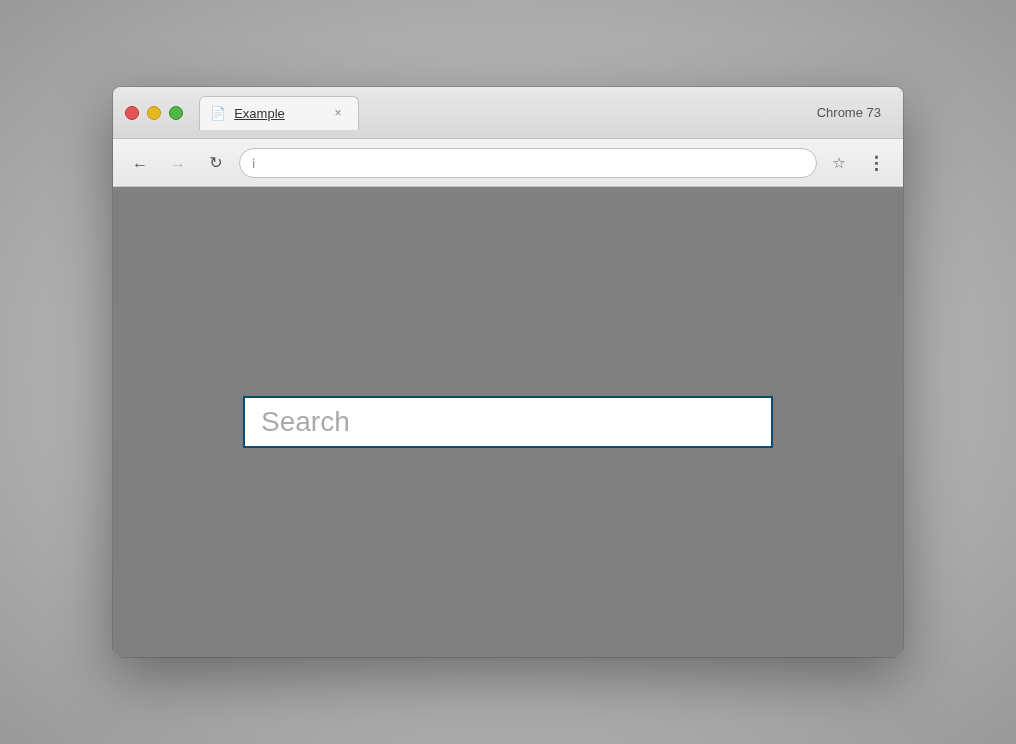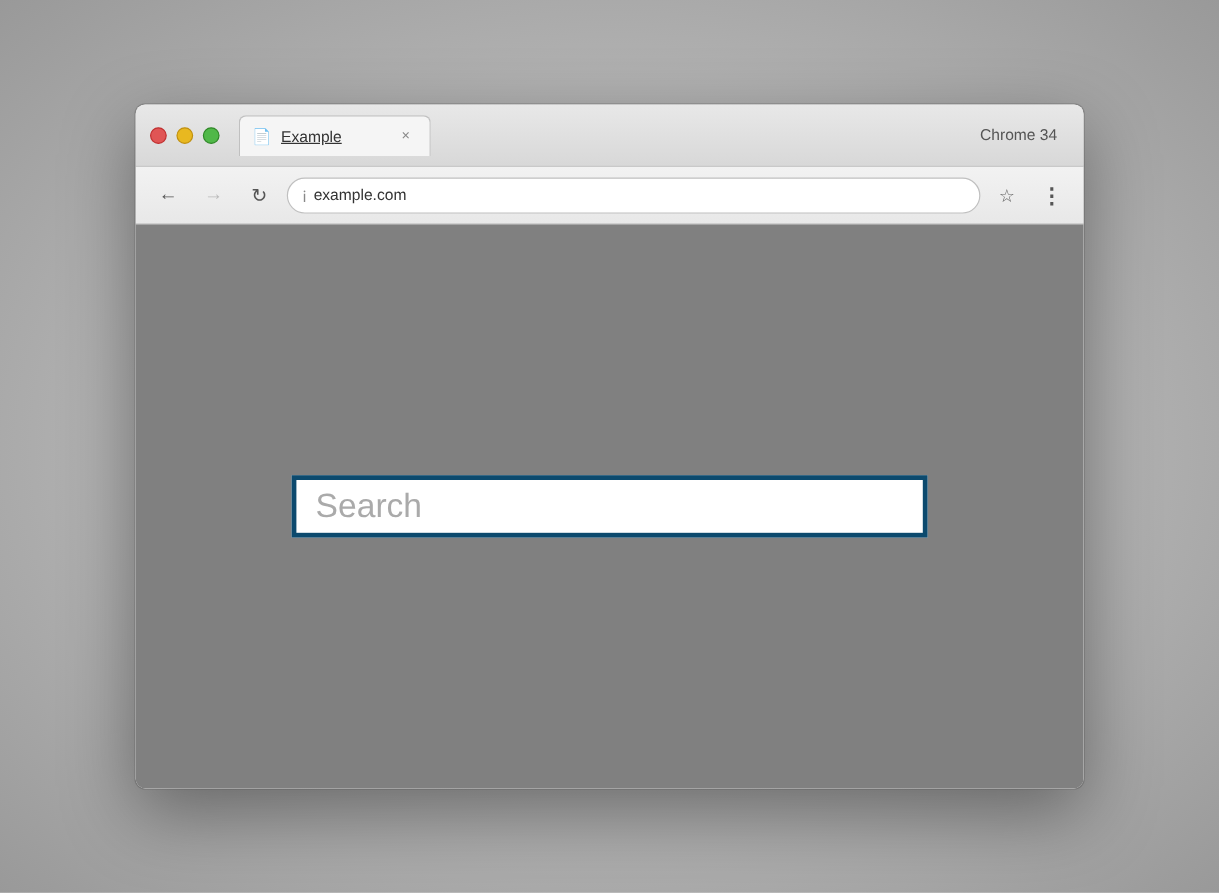--- a/index.html
+++ b/index.html
@@ -210,21 +210,21 @@
       background: #808080;
       display: flex;
       align-items: center;
       justify-content: center;
     }
 
     .search-input {
       width: 530px;
       height: 52px;
       background: white;
-      border: 4px solid #0c4a6e;
+      border: 2px solid #0c4a6e;
       padding: 16px 16px;
       font-size: 28px;
       color: #aaa;
       outline: none;
     }
 
     .search-input::placeholder {
       color: #aaa;
     }
   </style>
@@ -239,30 +239,29 @@
       <div class="window-btn btn-minimize"></div>
       <div class="window-btn btn-maximize"></div>
     </div>
     <div class="tab-area">
       <div class="tab">
         <span class="tab-icon">📄</span>
         <span class="tab-title">Example</span>
         <span class="tab-close">×</span>
       </div>
     </div>
-    <div class="chrome-label">Chrome 34</div>
+    <div class="chrome-label">Chrome 73</div>
   </div>
 
   <div class="toolbar">
     <div class="nav-btn">←</div>
     <div class="nav-btn disabled">→</div>
     <div class="nav-btn">↻</div>
     <div class="address-bar">
       <span class="info-icon">ℹ</span>
-      <span class="url-text">example.com</span>
     </div>
     <div class="star-btn">☆</div>
     <div class="menu-btn">⋮</div>
   </div>
 
   <div class="page-content">
     <input class="search-input" type="text" placeholder="Search" style="">
   </div>
 
 </div>

